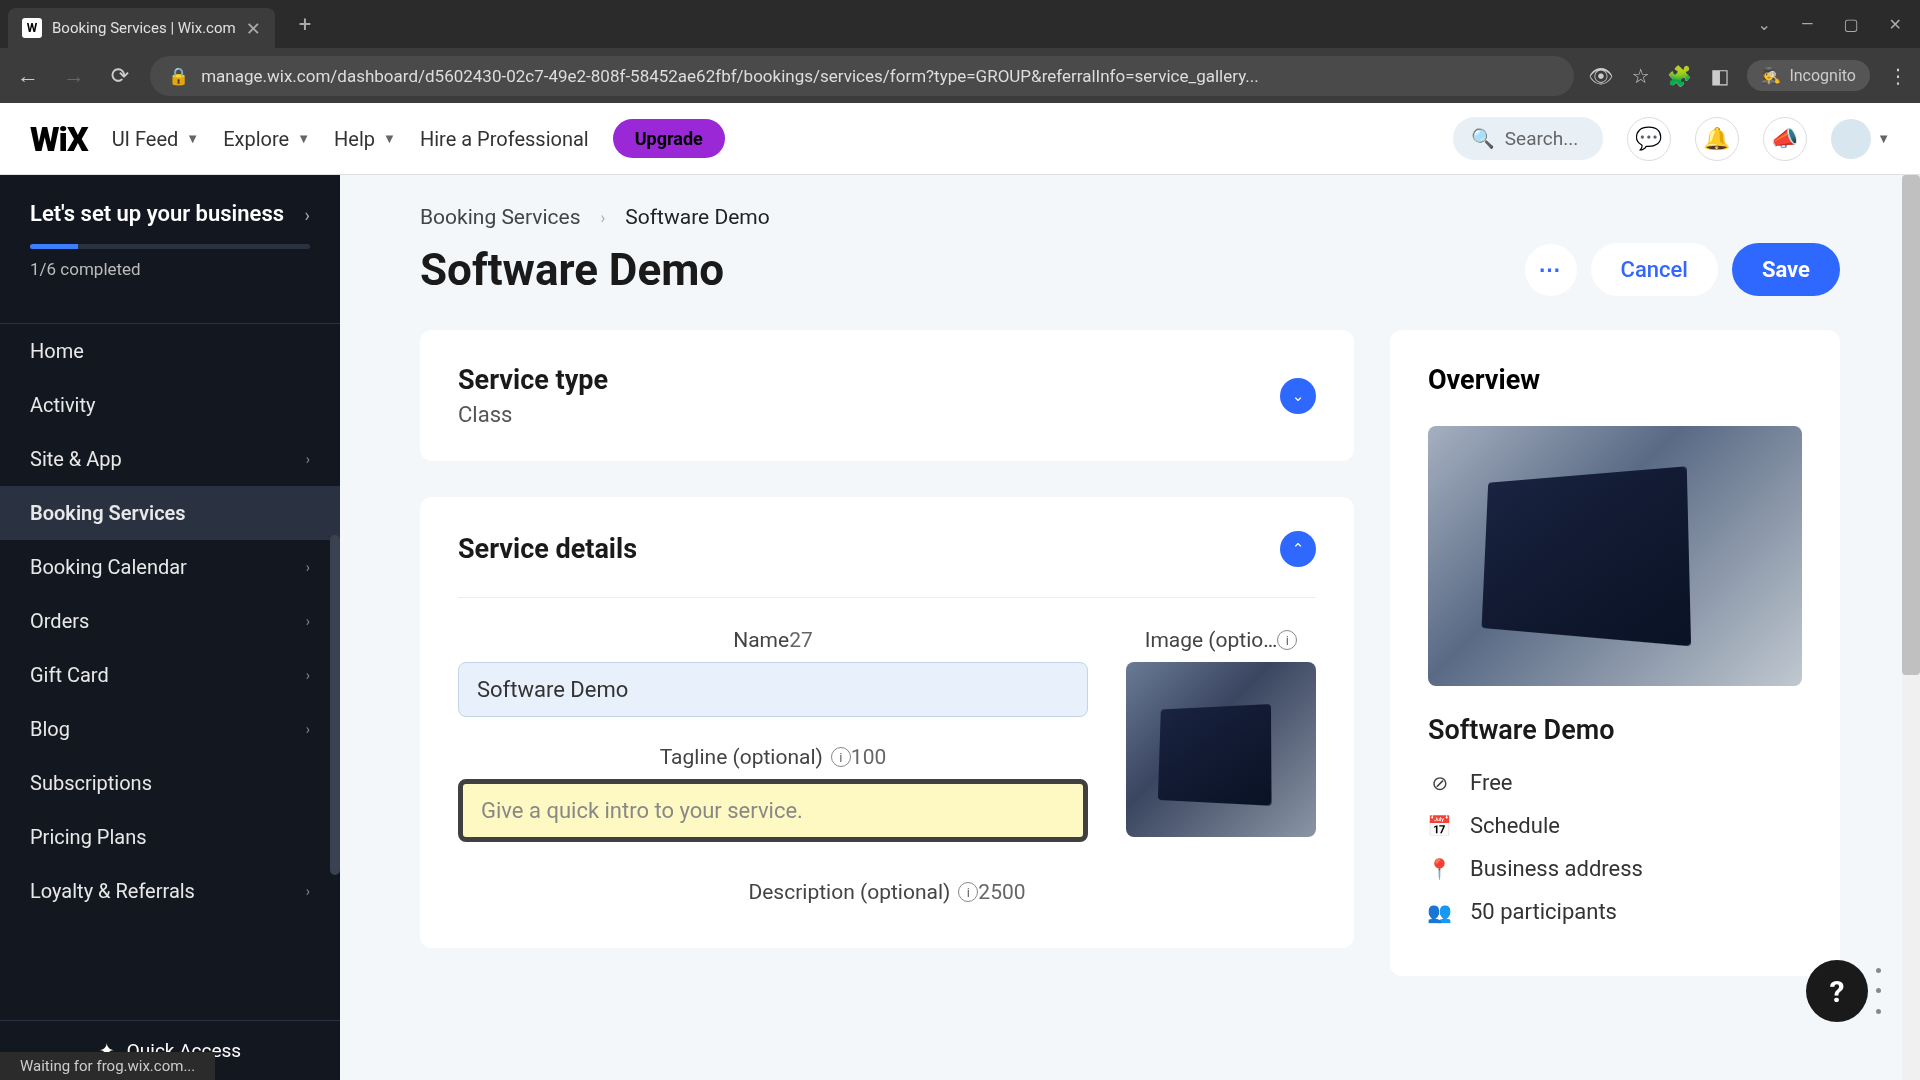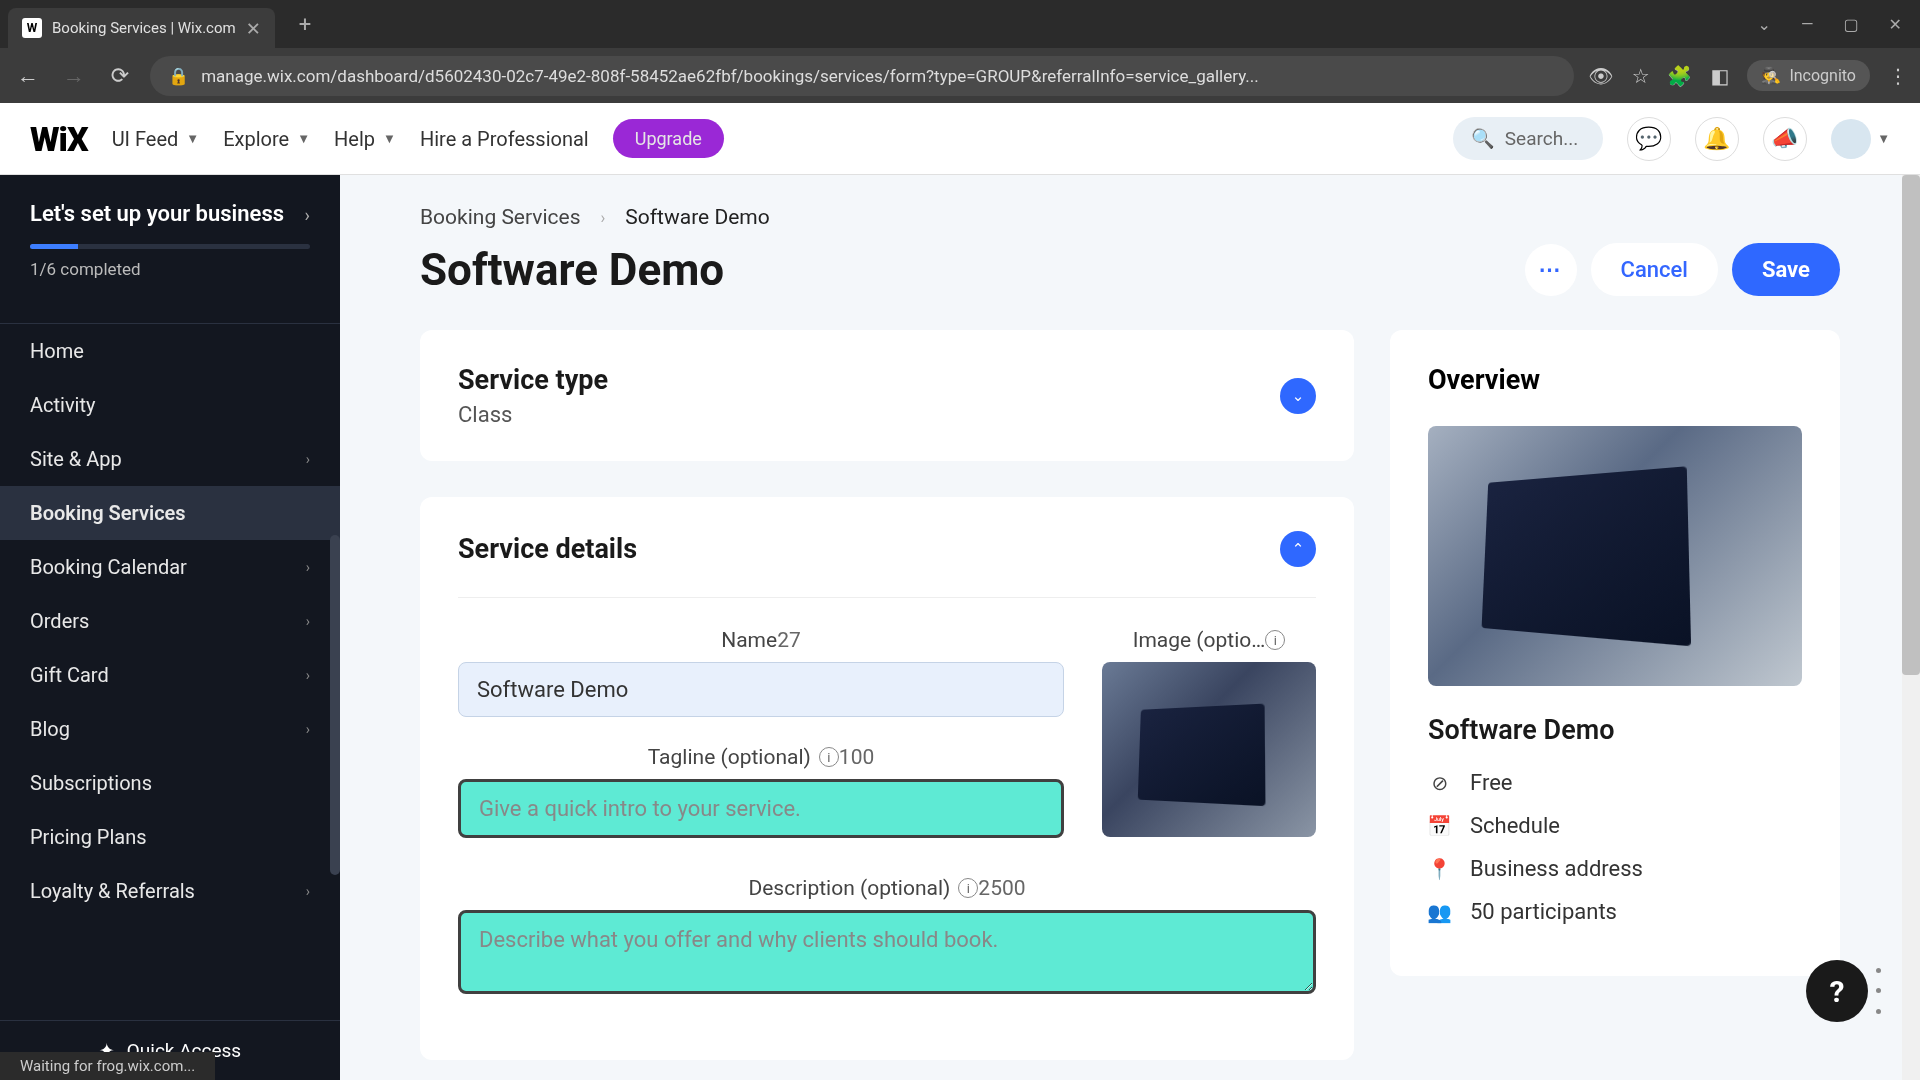--- a/index.html
+++ b/index.html
@@ -20,21 +20,21 @@
 .address-bar { flex: 1; background: #4a4a4a; border-radius: 24px; padding: 10px 18px; display: flex; align-items: center; gap: 12px; color: #ddd; font-size: 17px; }
 .lock-icon { color: #aaa; }
 .toolbar-icons { display: flex; gap: 18px; color: #ccc; font-size: 20px; align-items: center; }
 .incognito-badge { background: #555; border-radius: 20px; padding: 6px 14px; display: flex; align-items: center; gap: 8px; font-size: 16px; }
 
 
 .wix-header { height: 72px; border-bottom: 1px solid #e0e0e0; display: flex; align-items: center; padding: 0 30px; gap: 24px; background: #fff; }
 .wix-logo { font-size: 34px; font-weight: 900; letter-spacing: -1px; }
 .header-item { font-size: 20px; color: #333; cursor: pointer; display: flex; align-items: center; gap: 8px; }
 .chevron-down { font-size: 13px; color: #666; }
-.upgrade-btn { background: #9a28d6; color: #e5e5e5; border-radius: 24px; padding: 9px 22px; font-size: 18px; font-weight: 400; cursor: pointer; }
+.upgrade-btn { background: #9a28d6; color: #000000; border-radius: 24px; padding: 9px 22px; font-size: 18px; font-weight: 700; cursor: pointer; }
 .search-box { background: #e8eff5; border-radius: 24px; padding: 10px 18px; display: flex; align-items: center; gap: 10px; color: #666; font-size: 19px; min-width: 150px; margin-left: auto; }
 .header-icon-btn { width: 44px; height: 44px; border: 1px solid #ddd; border-radius: 50%; display: flex; align-items: center; justify-content: center; font-size: 22px; cursor: pointer; color: #333; }
 .avatar-btn { display: flex; align-items: center; gap: 6px; cursor: pointer; }
 .avatar-circle { width: 40px; height: 40px; background: #d8e6f0; border-radius: 50%; }
 
 
 .main { display: flex; height: calc(1080px - 48px - 55px - 72px); }
 
 
 .sidebar { width: 340px; background: #131720; color: #fff; padding: 24px 0; position: relative; overflow: hidden; }
@@ -71,27 +71,27 @@
 .col-side { width: 450px; }
 
 .card { background: #fff; border-radius: 12px; padding: 34px 38px; }
 .card-header { display: flex; justify-content: space-between; align-items: center; }
 .card-title { font-size: 27px; font-weight: 700; color: #1a1a1a; }
 .card-sub { font-size: 22px; color: #555; margin-top: 6px; }
 .toggle-btn { width: 36px; height: 36px; background: #2f68ff; border-radius: 50%; display: flex; align-items: center; justify-content: center; color: #fff; font-size: 15px; cursor: pointer; }
 
 .details-body { margin-top: 30px; display: flex; gap: 38px; padding-top: 30px; border-top: 1px solid #eee; }
 .details-left { flex: 1; }
-.details-right { width: 214px; }
+.details-right { width: 190px; }
 .field-row { display: flex; justify-content: center; align-items: center; margin-bottom: 10px; font-size: 21px; color: #444; }
 .field-label { display: flex; align-items: center; gap: 8px; }
 .char-count { color: #666; }
 .info-icon { width: 20px; height: 20px; border: 1.5px solid #888; border-radius: 50%; display: inline-flex; align-items: center; justify-content: center; font-size: 13px; color: #666; cursor: pointer; }
 .text-input { width: 100%; padding: 14px 18px; font-size: 22px; border: 1px solid #c5d3e6; border-radius: 8px; background: #e8f0fc; color: #333; margin-bottom: 28px; }
-.text-input.plain { background: #5eead4; border: 3px solid #404040; }
+.text-input.plain { background: #fef9c3; border: 5px solid #404040; }
 .text-input::placeholder { color: #888; }
 textarea.text-input { resize: vertical; min-height: 60px; font-family: inherit; }
 
 .img-upload { width: 100%; height: 175px; border-radius: 8px; background: linear-gradient(135deg, #6a7a95 0%, #3a4560 40%, #8a95a5 100%); cursor: pointer; position: relative; overflow: hidden; }
 .laptop-shape { position: absolute; left: 15%; top: 25%; width: 60%; height: 55%; background: linear-gradient(145deg, #1a2340, #0a1225); border-radius: 4px; transform: perspective(200px) rotateY(-12deg) rotateX(4deg); }
 
 
 .overview-card { background: #fff; border-radius: 12px; padding: 34px 38px; }
 .overview-title { font-size: 27px; font-weight: 700; margin-bottom: 30px; }
 .overview-img { width: 100%; height: 260px; border-radius: 8px; background: linear-gradient(135deg, #a5b0c0 0%, #5a6a85 40%, #c0c8d0 100%); margin-bottom: 28px; position: relative; overflow: hidden; }
@@ -304,21 +304,20 @@
             </div>
           </div>
           <div style="margin-top:10px">
             <div class="field-row">
               <span class="field-label">
                 <span>Description (optional)</span>
                 <span class="info-icon">i</span>
               </span>
               <span class="char-count">2500</span>
             </div>
-            <textarea class="text-input plain" placeholder="Describe what you offer and why clients should book." style=""></textarea>
           </div>
         </div>
       </div>
 
       <div class="col-side">
         <div class="overview-card">
           <div class="overview-title">Overview</div>
           <div class="overview-img">
             <div class="laptop-shape"></div>
           </div>

